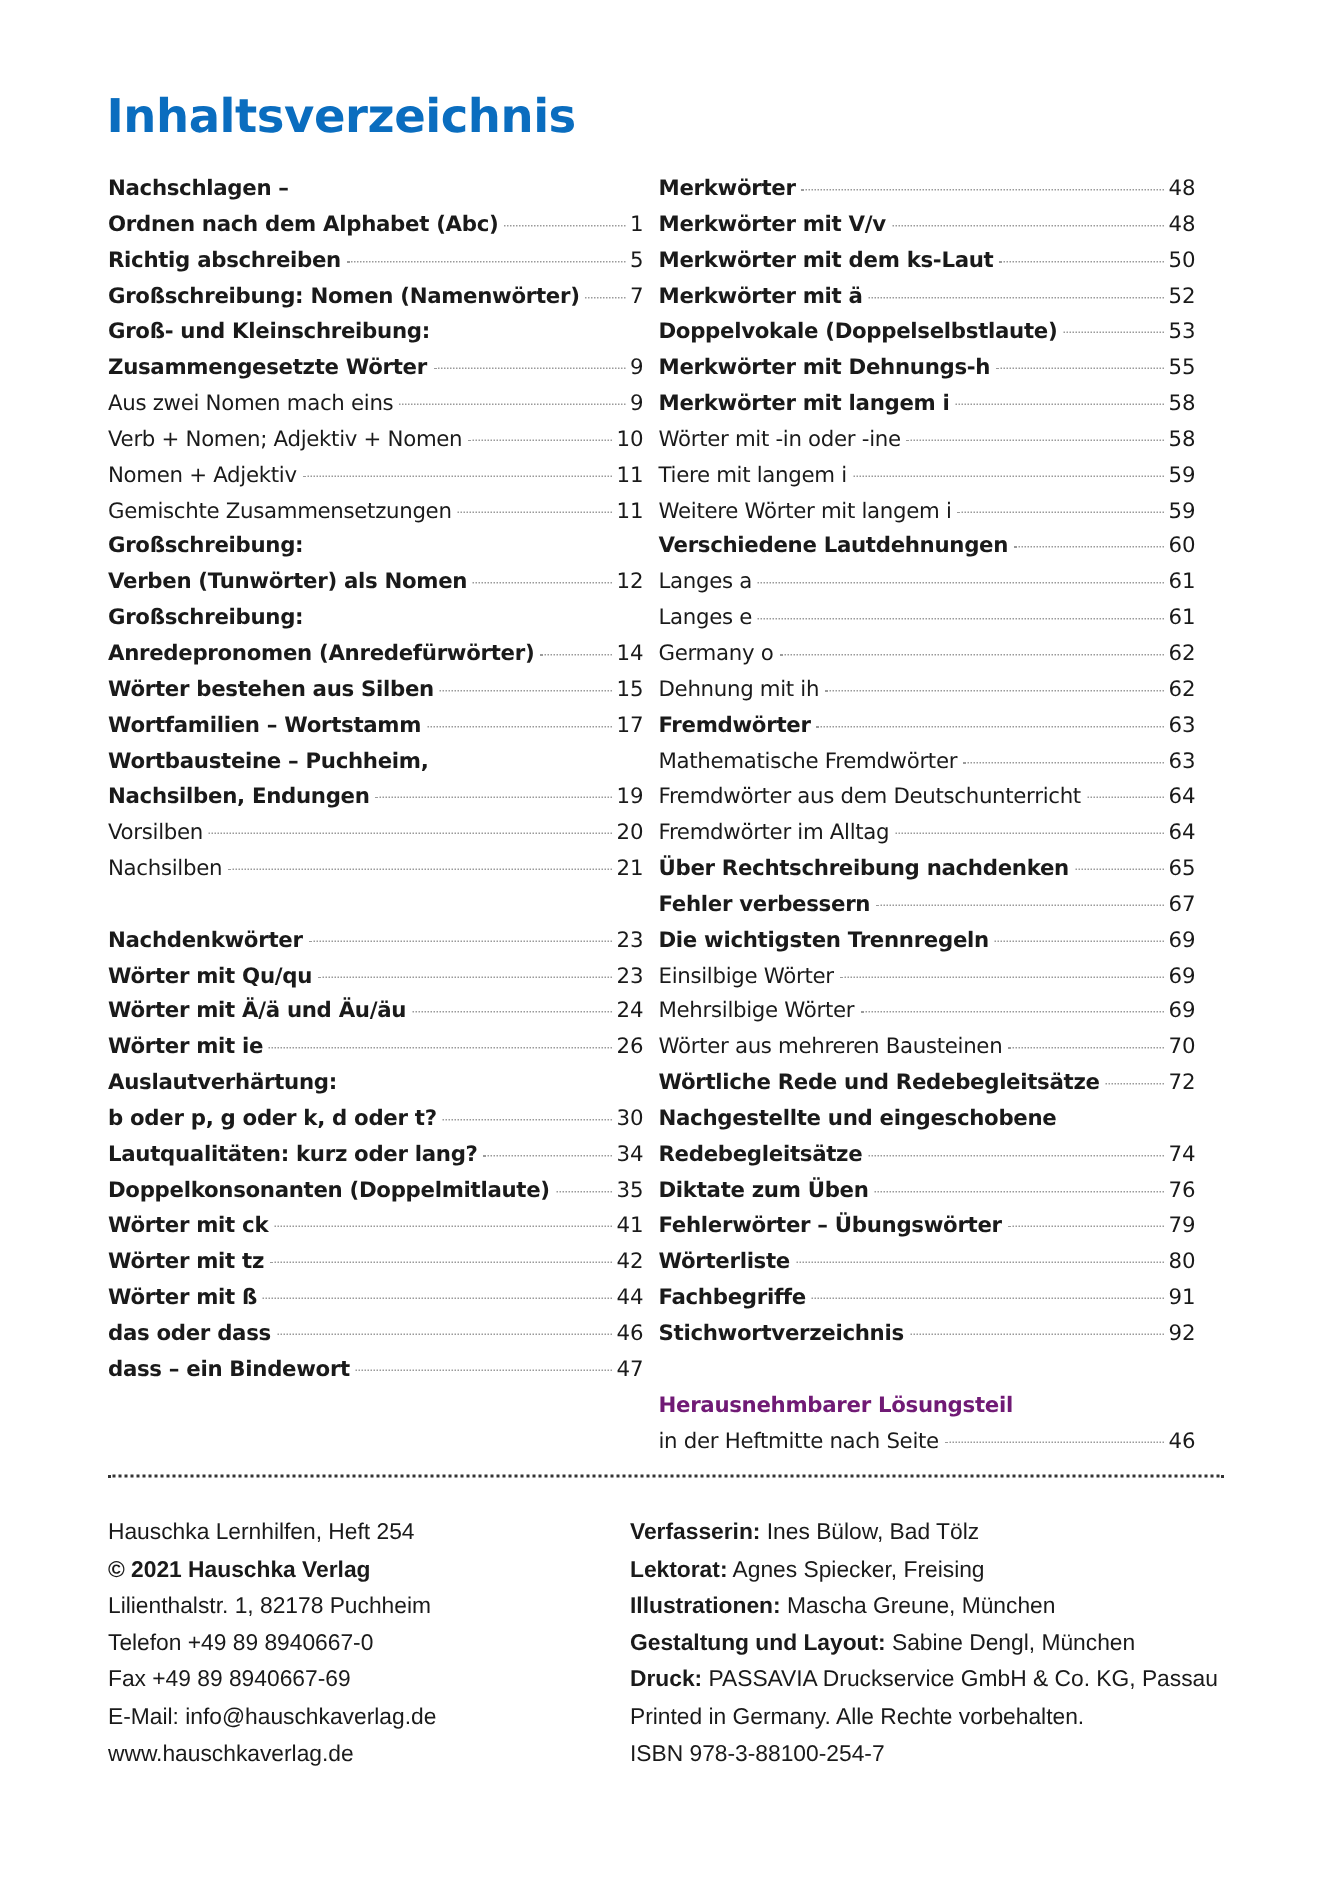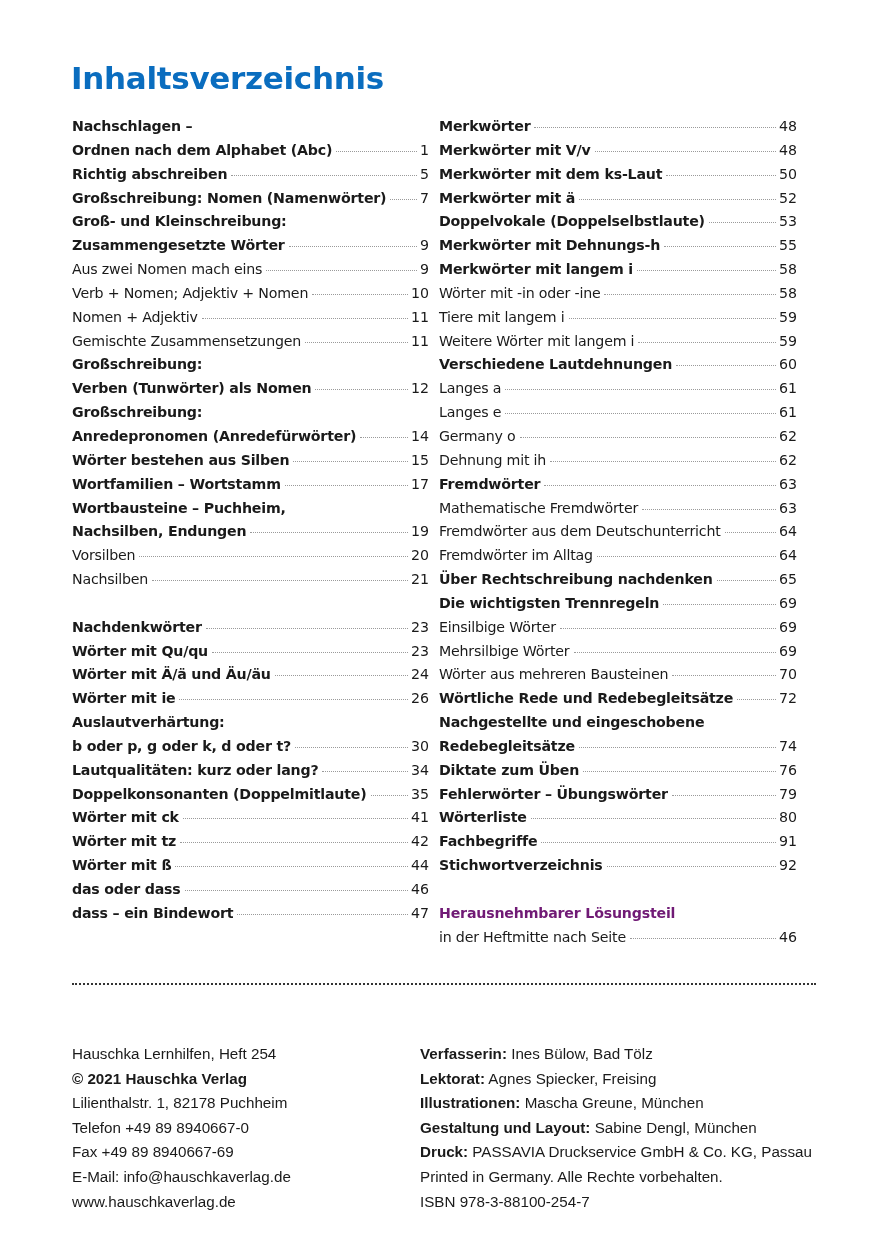--- a/index.html
+++ b/index.html
@@ -32,21 +32,20 @@
     .row.blue .label { color: #701a75; font-weight: bold; }
     .spacer { height: 23.85px; }
     .divider {
       position: absolute; left: 72px; top: 983px; width: 744px; height: 0;
       border-bottom: 2px dotted #333;
     }
     .imprint {
       position: absolute; top: 1010px;
       font-family: "Liberation Sans", sans-serif; font-size: 15.2px; line-height: 24.6px;
       color: #1a1a1a;
-      margin-top: 32px;
     }
     .imprint.left { left: 72px; }
     .imprint.right { left: 420px; }
     .imprint .line { white-space: nowrap; }
     .imprint .b { font-weight: bold; }
   </style>
 </head>
 <body>
 
 <h1 class="title">Inhaltsverzeichnis</h1>
@@ -300,20 +299,25 @@
     </div>
     <div class="row">
       <span class="label">Fremdwörter im Alltag</span>
       <span class="dots"></span>
       <span class="page">64</span>
     </div>
     <div class="row bold">
       <span class="label">Über Rechtschreibung nachdenken</span>
       <span class="dots"></span>
       <span class="page">65</span>
+    </div>
+    <div class="row bold">
+      <span class="label">Fehler verbessern</span>
+      <span class="dots"></span>
+      <span class="page">67</span>
     </div>
     <div class="row bold">
       <span class="label">Die wichtigsten Trennregeln</span>
       <span class="dots"></span>
       <span class="page">69</span>
     </div>
     <div class="row">
       <span class="label">Einsilbige Wörter</span>
       <span class="dots"></span>
       <span class="page">69</span>

